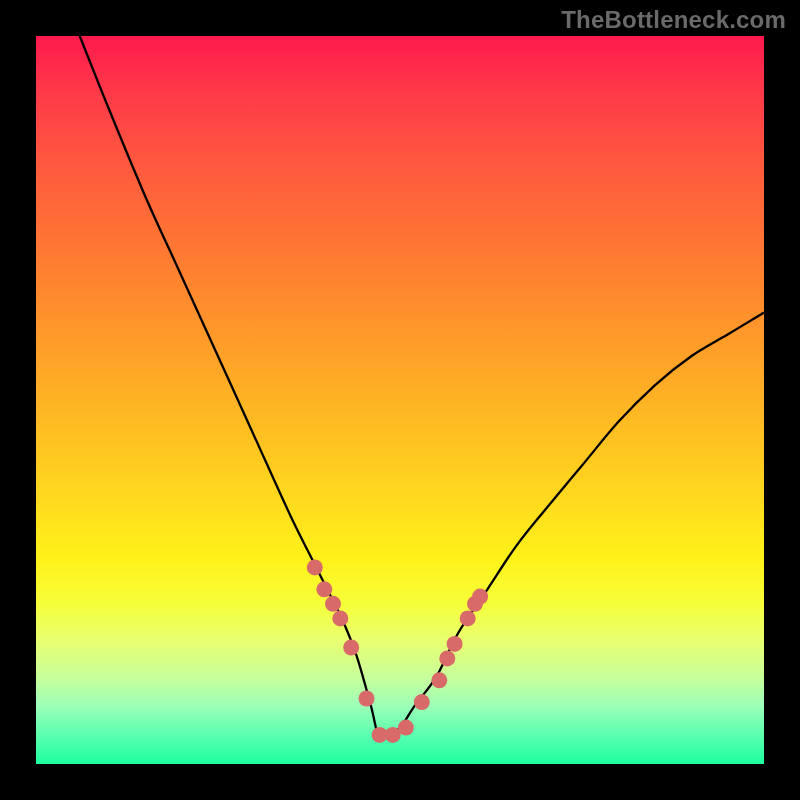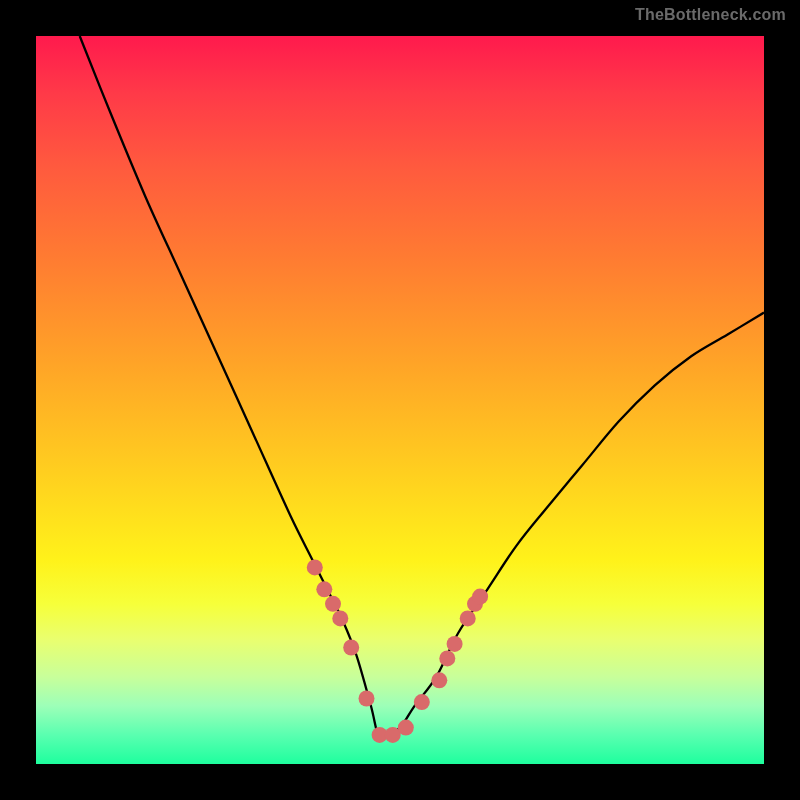--- a/index.html
+++ b/index.html
@@ -39,21 +39,21 @@
       #9dffb8 92%,
       #5affb0 96%,
       #1eff9e 100%
     );
   }
   .watermark {
     position: absolute;
     top: 6px;
     right: 14px;
     color: #6a6a6a;
-    font-size: 16px;
+    font-size: 24px;
     font-weight: 600;
     letter-spacing: 0.2px;
     user-select: none;
   }
   svg.curve {
     position: absolute;
     left: 0;
     top: 0;
     width: 728px;
     height: 728px;

